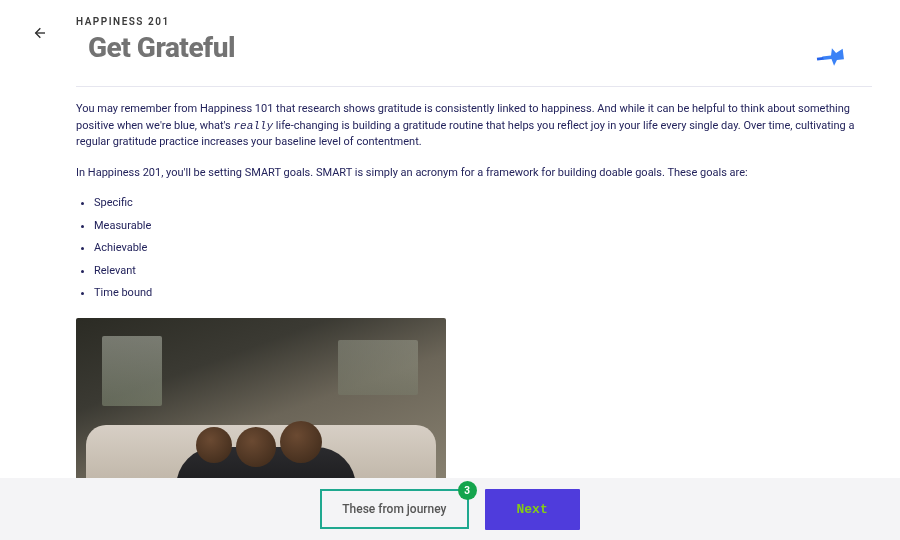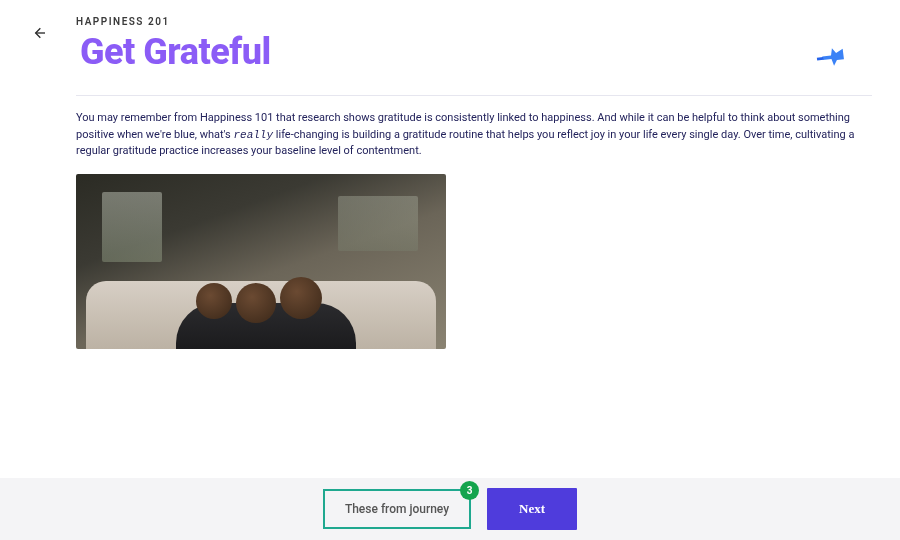--- a/index.html
+++ b/index.html
@@ -39,24 +39,24 @@
   .content{
     margin-left:40px;
   }
   .eyebrow{
     font-size:10px;
     letter-spacing:1.5px;
     font-weight:600;
     color:#3a3a3a;
   }
   .page-title{
-    font-size:36px;
+    font-size:28px;
     font-weight:800;
-    margin:4px 0 12px 4px;
-    color:#8b5cf6;
+    margin:4px 0 12px 12px;
+    color:#737373;
     letter-spacing:-0.5px;
   }
   .pin{
     position:absolute;
     right:52px;
     top:42px;
     width:30px;height:30px;
     transform:rotate(38deg);
     cursor:pointer;
   }
@@ -142,28 +142,28 @@
     width:19px;height:19px;
     border-radius:50%;
     background:var(--badge);
     color:#fff;
     font-size:10px;
     font-weight:700;
     display:flex;align-items:center;justify-content:center;
   }
   .next-btn{
     background:var(--brand);
-    color:#ffffff;
+    color:#84cc16;
     border:none;
     font-size:13px;
     font-weight:700;
     padding:13px 32px;
     cursor:pointer;
     border-radius:1px;
-    font-family:Liberation Serif, serif;
+    font-family:Liberation Mono, monospace;
   }
 </style>
 </head>
 <body>
 
 <div class="page">
   <div class="back-btn">
     <svg viewBox="0 0 24 24">
       <path d="M14 5 L7 12 L14 19"></path>
       <path d="M7 12 L21 12"></path>
@@ -180,20 +180,28 @@
   <div class="content">
     <div class="eyebrow">HAPPINESS 201</div>
     <h1 class="page-title">Get Grateful</h1>
 
     <hr class="divider">
 
     <div class="body-text">
       <p>
         <span>You may remember from Happiness 101 that research shows gratitude is consistently linked to happiness. And while it can be helpful to think about something positive when we're blue, what's </span><em>really</em><span> life-changing is building a gratitude routine that helps you reflect joy in your life every single day. Over time, cultivating a regular gratitude practice increases your baseline level of contentment.</span>
       </p>
+      <p>In Happiness 201, you'll be setting SMART goals. SMART is simply an acronym for a framework for building doable goals. These goals are:</p>
+      <ul class="goals">
+        <li>Specific</li>
+        <li>Measurable</li>
+        <li>Achievable</li>
+        <li>Relevant</li>
+        <li>Time bound</li>
+      </ul>
     </div>
 
     <div class="hero-img">
       <div class="window"></div>
       <div class="window2"></div>
       <div class="sofa"></div>
       <div class="torso"></div>
       <div class="person p1"></div>
       <div class="person p2"></div>
       <div class="person p3"></div>

